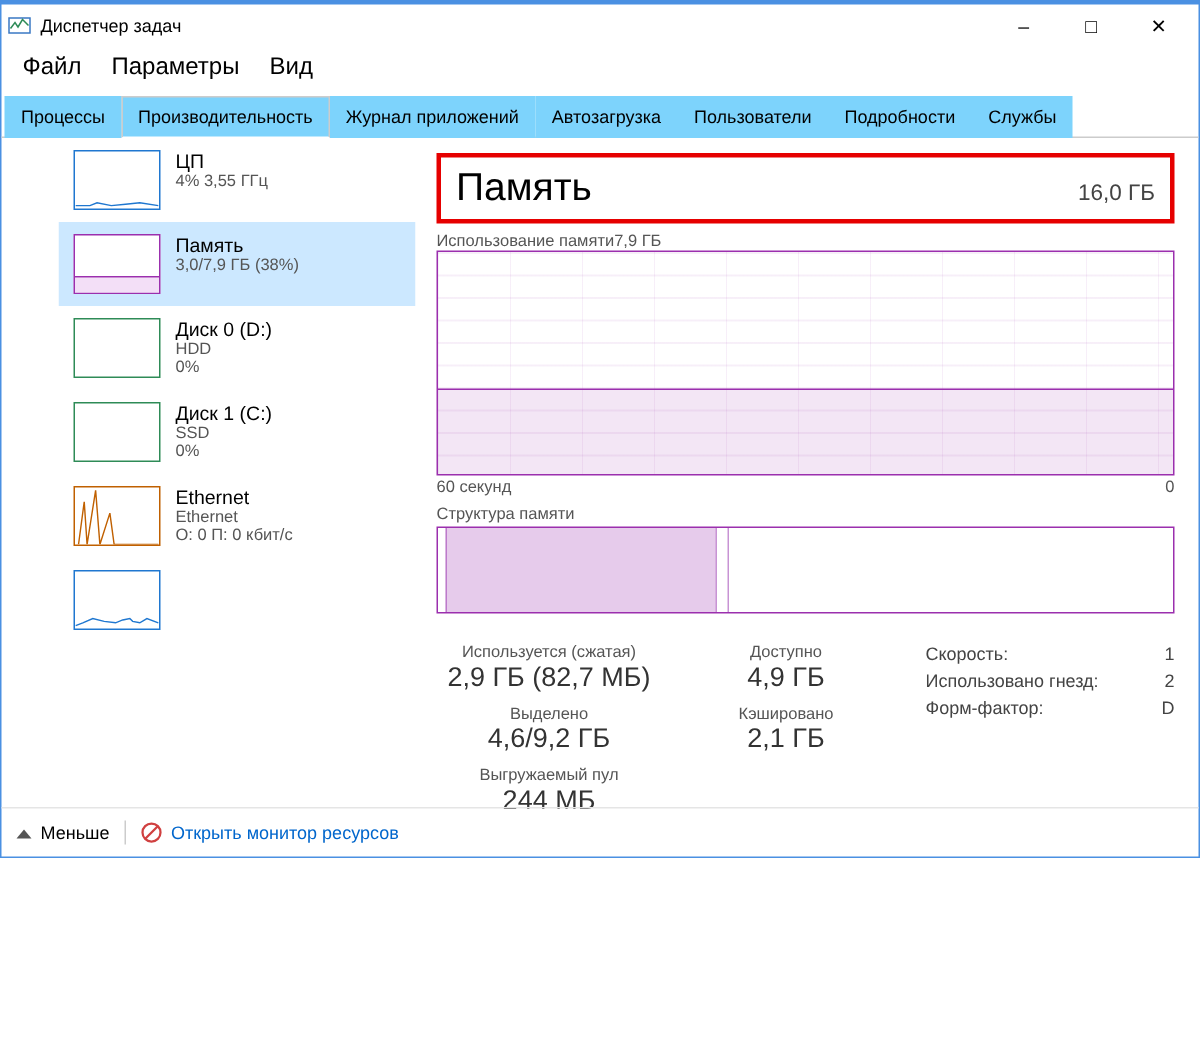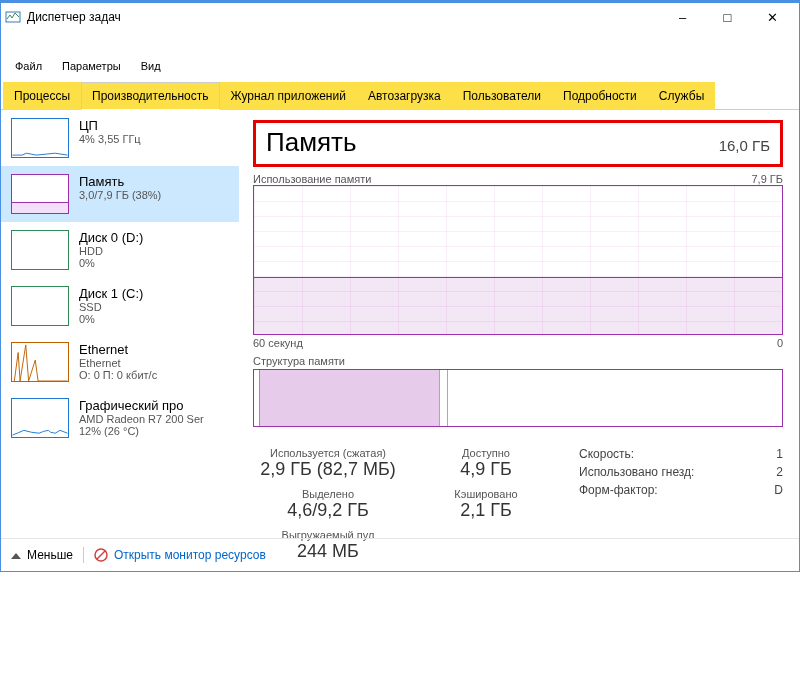--- a/index.html
+++ b/index.html
@@ -49,45 +49,45 @@
     font-size: 13px;
     font-family: "Segoe UI Symbol", sans-serif;
   }
   .menubar {
     display: flex;
     padding: 2px 4px;
     gap: 0;
   }
   .menubar .menu-item {
     padding: 3px 10px;
-    font-size: 11px;
-    margin-top: 24px;
+    font-size: 16px;
   }
   .tabs {
     display: flex;
     border-bottom: 1px solid #ccc;
     margin-top: 4px;
     padding-left: 2px;
   }
   .tab {
     padding: 6px 10px;
     font-size: 12px;
     border: 1px solid transparent;
     border-bottom: none;
     position: relative;
     top: 1px;
-    background: #fde047;
+    background: #7dd3fc;
   }
   .tab.active {
     border-color: #ccc;
     border-bottom: 1px solid #fff;
   }
   .content {
     display: flex;
     height: 560px;
+    padding-left: 38px;
   }
   .sidebar {
     width: 238px;
     border-right: none;
     overflow-y: auto;
   }
   .side-item {
     display: flex;
     align-items: flex-start;
     padding: 8px 6px 8px 10px;
@@ -144,21 +144,20 @@
   .heading-box .h1 {
     font-size: 26px;
     font-weight: 400;
   }
   .heading-box .h-right {
     font-size: 15px;
     color: #444;
   }
   .chart-label-row {
     display: flex;
-    justify-content: space-between;
     font-size: 11px;
     color: #555;
     margin-top: 2px;
   }
   .memory-chart {
     border: 1px solid #9b2fae;
     height: 148px;
     position: relative;
     background: linear-gradient(to right, rgba(155,47,174,.08) 1px, transparent 1px) 0 0 / 48px 100%,
                 linear-gradient(to bottom, rgba(155,47,174,.08) 1px, transparent 1px) 0 0 / 100% 15px;
@@ -361,25 +360,20 @@
           <div class="t2">Ethernet</div>
           <div class="t2">О: 0  П: 0 кбит/с</div>
         </div>
       </div>
 
       <div class="side-item">
         <div class="thumb thumb-gpu">
           <svg viewBox="0 0 58 40">
               <polyline points="0,38 5,36 12,33 20,35 28,36 33,34 38,33 40,35 45,36 50,33 58,36" fill="none" stroke="#1f77d0"></polyline>
             </svg>
-        </div>
-        <div class="side-text">
-          <div class="t1">Графический про</div>
-          <div class="t2">AMD Radeon R7 200 Ser</div>
-          <div class="t2">12%  (26 °C)</div>
         </div>
       </div>
 
     </div>
 
     <div class="main">
 
       <div class="heading-box">
         <span class="h1">Память</span>
         <span class="h-right">16,0 ГБ</span>

